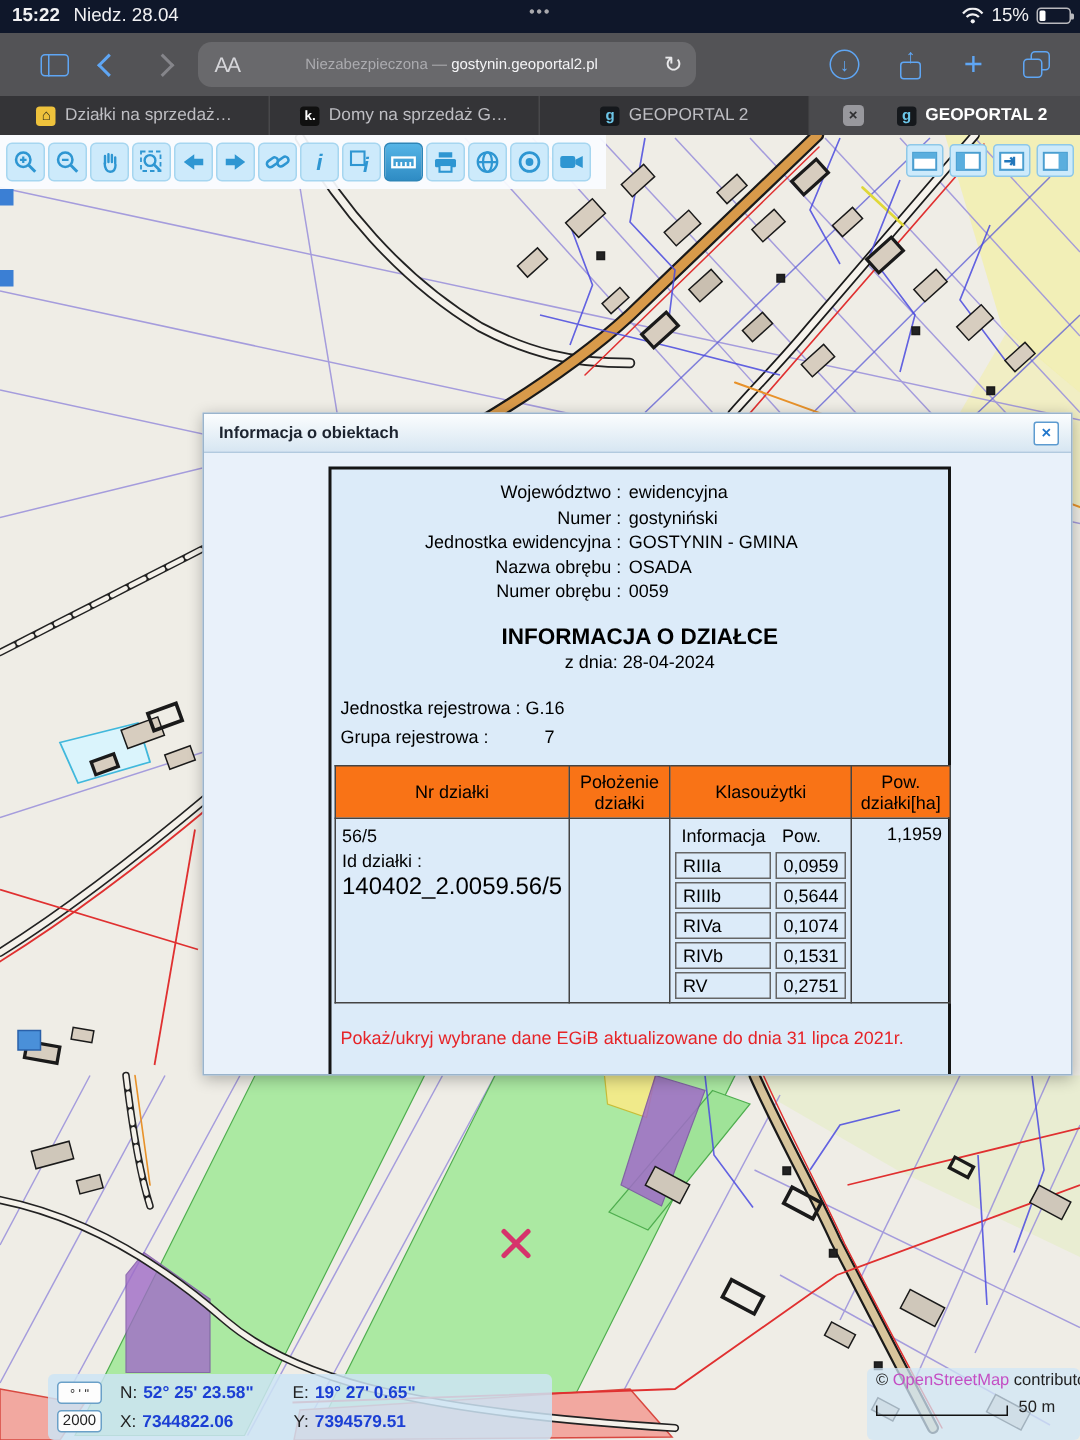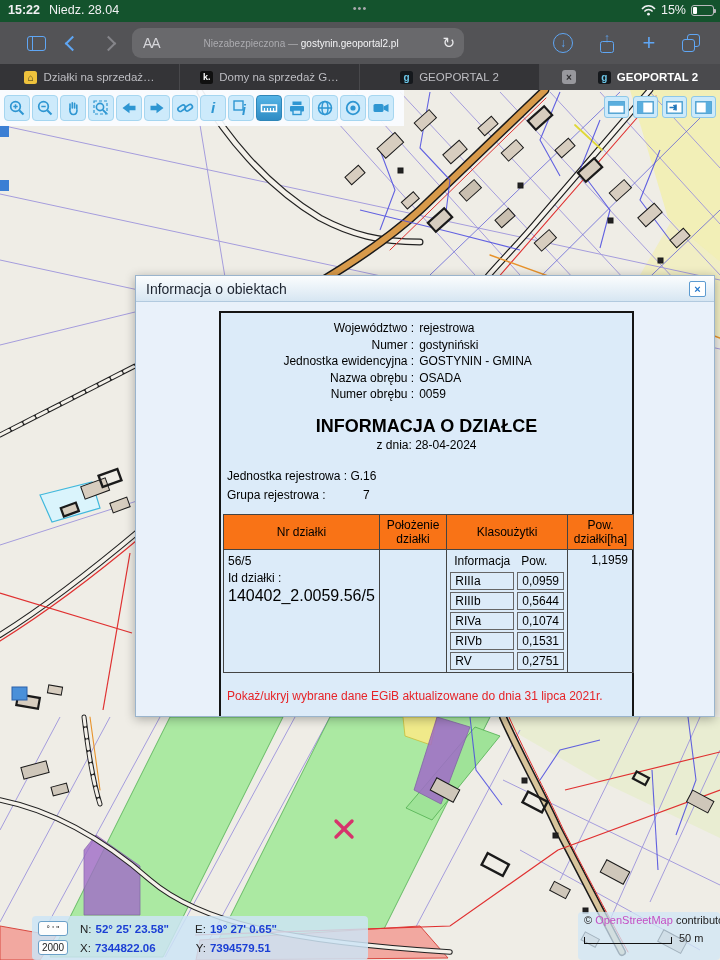--- a/index.html
+++ b/index.html
@@ -1,20 +1,20 @@
 <!DOCTYPE html>
 <html><head>
 <meta charset="utf-8">
 <style>
   html,body{margin:0;padding:0;background:#111;}
   *{box-sizing:border-box;font-family:"Liberation Sans",sans-serif;}
   #screen{position:relative;width:720px;height:960px;overflow:hidden;background:#efede6;margin:0 auto;}
 
   
-  .status-bar{position:absolute;left:0;top:0;width:720px;height:22px;background:#14532d;color:#f1f1f3;
+  .status-bar{position:absolute;left:0;top:0;width:720px;height:22px;background:#0f172a;color:#f1f1f3;
     font-size:12.5px;display:flex;align-items:center;}
   .sb-left{position:absolute;left:8px;top:3px;display:flex;gap:9px;}
   .sb-time{font-weight:bold;}
   .sb-dots{position:absolute;left:50%;top:2px;transform:translateX(-50%);color:#a9a9ad;font-size:11px;letter-spacing:1px;}
   .sb-right{position:absolute;right:6px;top:3px;display:flex;align-items:center;gap:5px;}
   .battery{width:23px;height:11px;border:1px solid #b9b9bd;border-radius:3px;position:relative;}
   .battery::after{content:"";position:absolute;right:-3px;top:3px;width:2px;height:4px;background:#b9b9bd;border-radius:0 1px 1px 0;}
   .battery i{position:absolute;left:1px;top:1px;bottom:1px;width:4px;background:#fff;border-radius:1px;}
 
   
@@ -66,29 +66,29 @@
   .tool-btn.selected{background:linear-gradient(#55b4e6,#2f8cc4);border-color:#2e86b8;}
   .panel-btns{position:absolute;left:604px;top:6px;display:flex;gap:4px;}
   .panel-btn{width:25px;height:22px;background:#cdeafb;border:1px solid #8ec8e8;border-radius:3px;
     display:flex;align-items:center;justify-content:center;}
 
   
   .dialog{position:absolute;left:135px;top:185px;width:580px;height:442px;background:#e9f1fa;
     border:1px solid #9ab4cc;box-shadow:0 2px 10px rgba(0,0,0,.3);overflow:hidden;}
   .dlg-header{height:26px;background:linear-gradient(#fbfdfe,#d7e6f2);border-bottom:1px solid #b2cadf;
     display:flex;align-items:center;padding:0 8px 0 10px;}
-  .dlg-title{font-size:14px;font-weight:normal;color:#1d2430;flex:1;}
+  .dlg-title{font-size:11px;font-weight:bold;color:#1d2430;flex:1;}
   .dlg-close{width:17px;height:16px;background:#fff;border:1px solid #5d9bd0;border-radius:2px;color:#2277cc;
     font-size:11px;font-weight:bold;display:flex;align-items:center;justify-content:center;}
   .doc-box{position:absolute;left:83px;top:35px;width:415px;height:600px;border:2px solid #151515;background:#dcebf9;
     padding-top:7px;font-size:12px;color:#000;}
   .reg-row{display:flex;line-height:16.5px;}
   .reg-row .lbl{width:47%;text-align:right;}
   .reg-row .val{padding-left:5px;}
-  .doc-head{margin-top:13px;text-align:center;font-size:18px;font-weight:bold;}
+  .doc-head{margin-top:13px;text-align:center;font-size:15px;font-weight:bold;}
   .doc-sub{text-align:center;line-height:17px;}
   .register{margin:13px 0 0 6px;line-height:19px;}
   .register .ind{margin-left:34px;}
   table.parcel{border-collapse:collapse;margin:9px 2px 0;width:411px;font-size:12px;}
   table.parcel th,table.parcel td{border:1px solid #444;}
   table.parcel th{font-weight:normal;padding:3px 2px;text-align:center;background:#f97316;}
   table.parcel td{vertical-align:top;}
   .cell-nr{width:25%;padding:3px 4px;line-height:17px;}
   .cell-nr .idval{font-size:16px;}
   .cell-loc{width:24%;}
@@ -503,21 +503,21 @@
     </div>
 
     <div class="dialog">
       <div class="dlg-header">
         <span class="dlg-title">Informacja o obiektach</span>
         <span class="dlg-close">×</span>
       </div>
       <div class="doc-box">
         <div class="reg-row">
             <span class="lbl">Województwo :</span>
-            <span class="val">rejestrowa</span>
+            <span class="val">ewidencyjna</span>
           </div>
         <div class="reg-row">
             <span class="lbl">Numer :</span>
             <span class="val">gostyniński</span>
           </div>
         <div class="reg-row">
             <span class="lbl">Jednostka ewidencyjna :</span>
             <span class="val">GOSTYNIN - GMINA</span>
           </div>
         <div class="reg-row">

